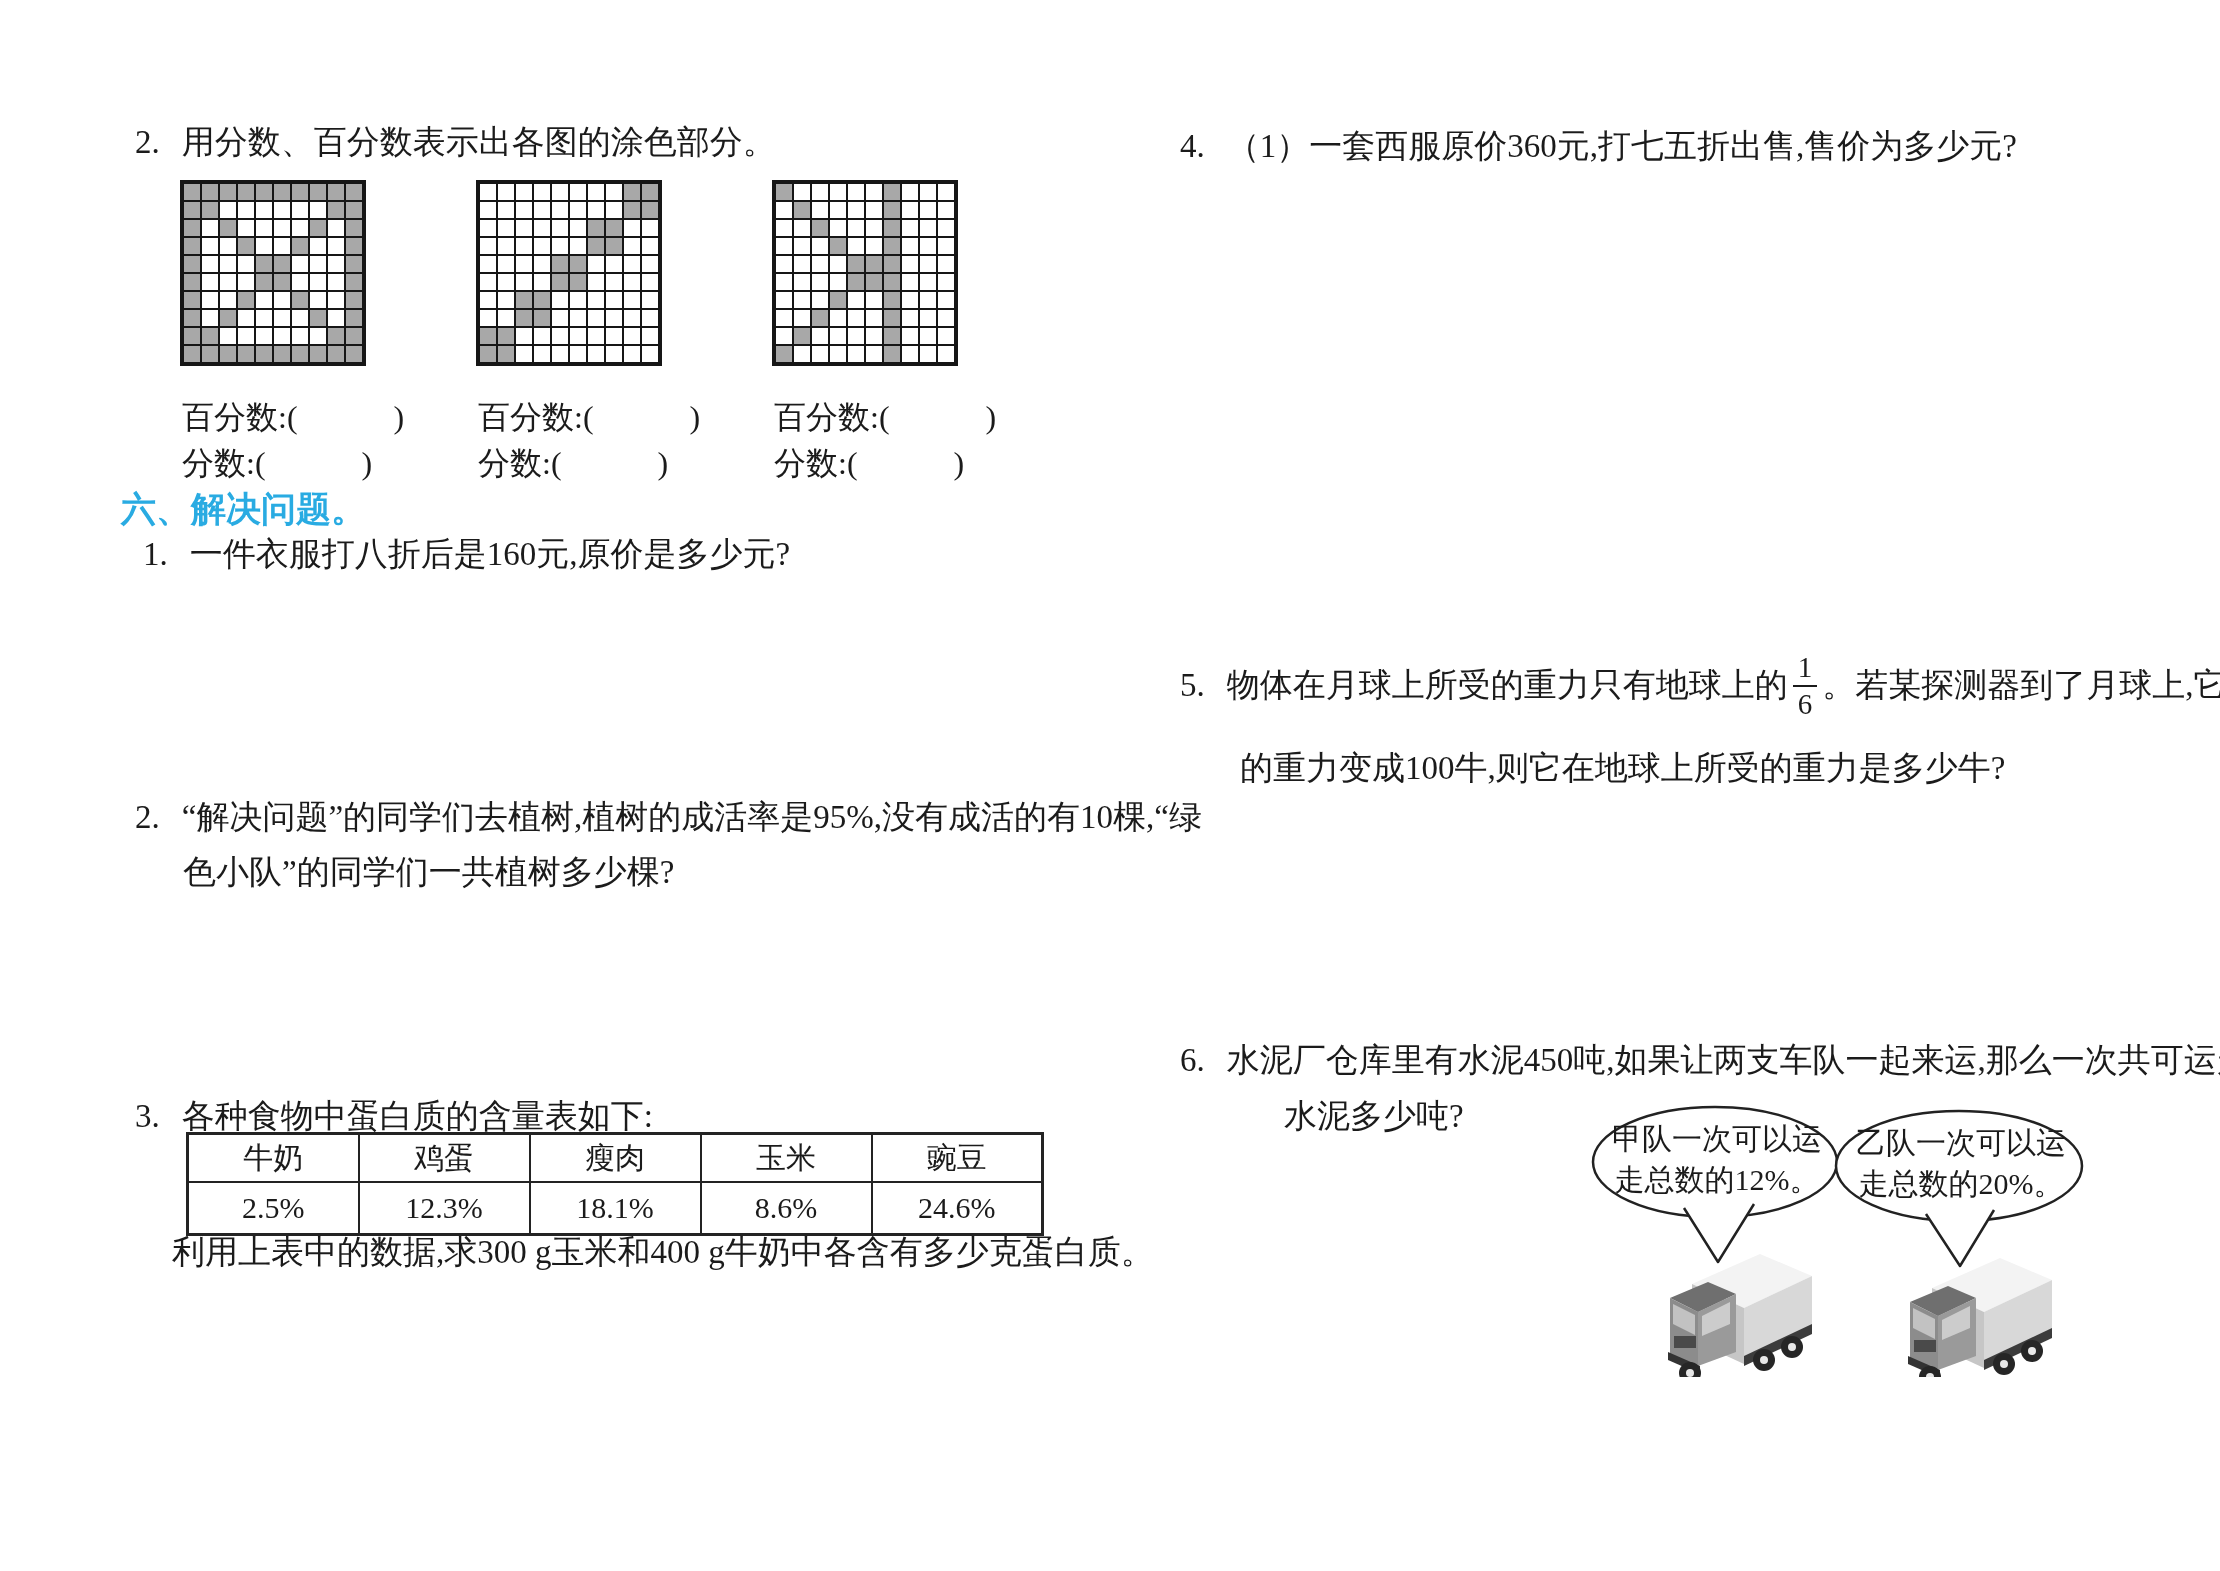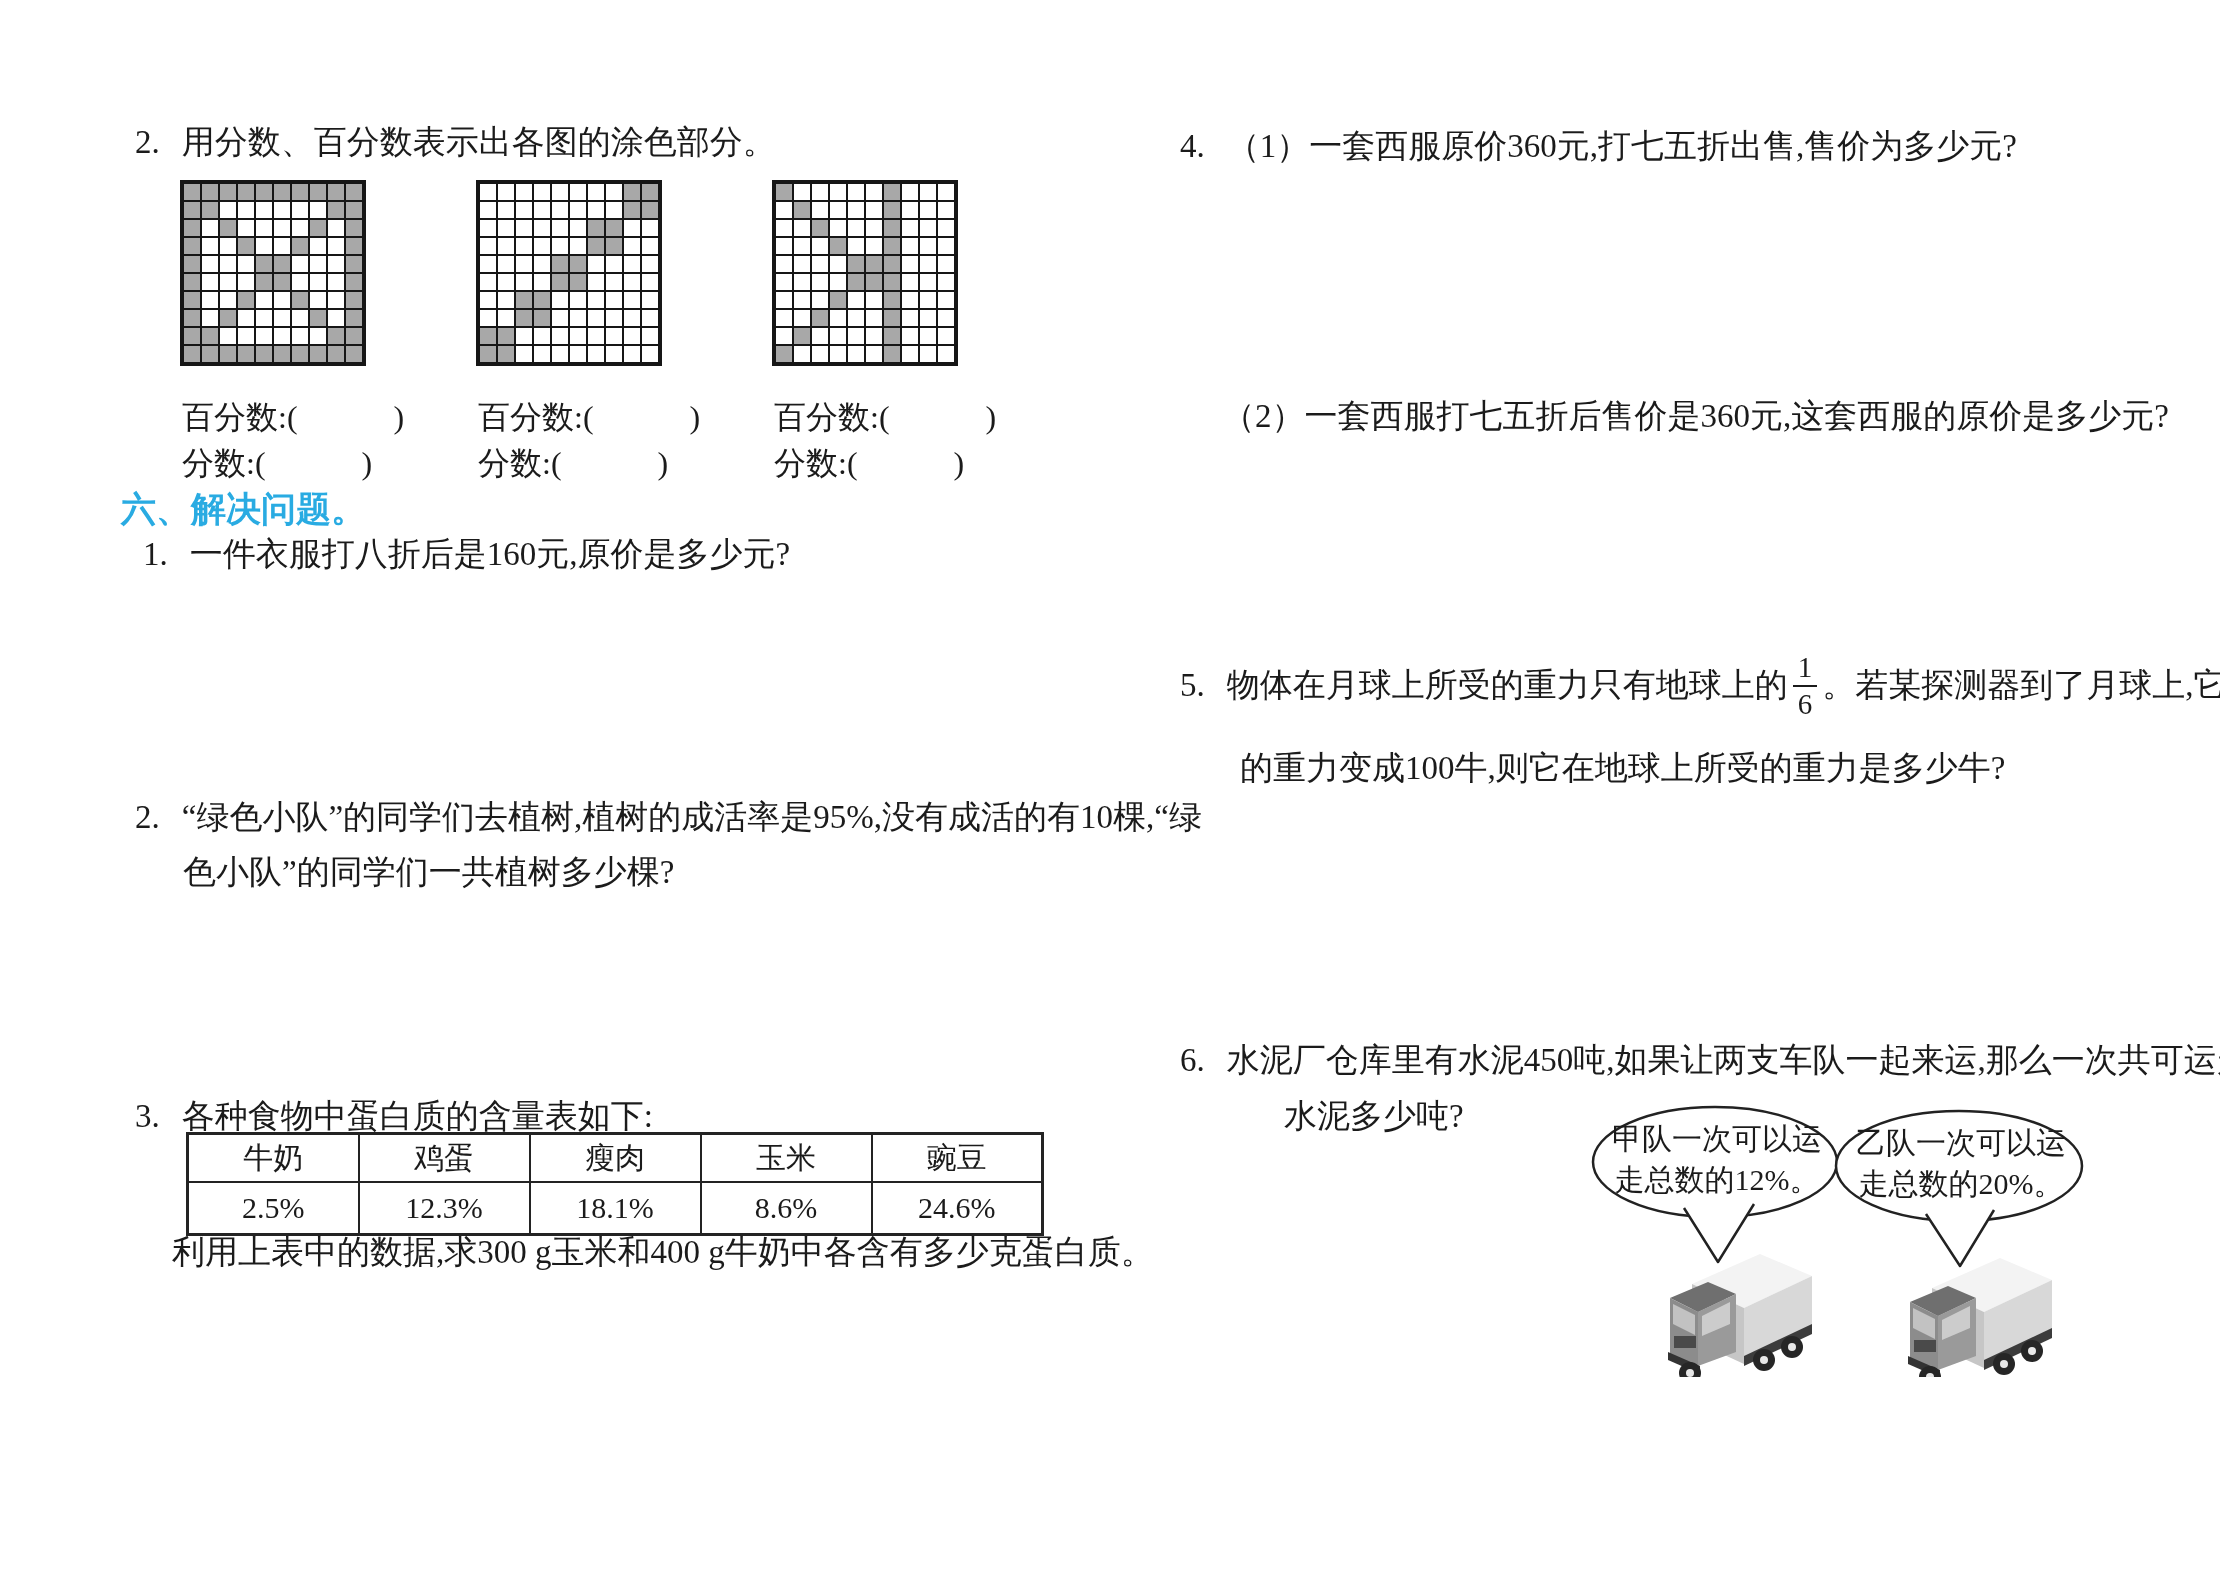--- a/index.html
+++ b/index.html
@@ -357,21 +357,21 @@
   <div class="abs glabel" style="left:478px;top:442px;">分数:(　　　)</div>
   <div class="abs glabel" style="left:774px;top:442px;">分数:(　　　)</div>
 
   <div class="abs section-title" style="left:121px;top:486px;">六、解决问题。</div>
 
   <div class="abs qline" style="left:135px;top:534px;margin-left:8px;">
     <span class="qnum">1.</span><span>一件衣服打八折后是160元,原价是多少元?</span>
   </div>
 
   <div class="abs qline" style="left:135px;top:797px;">
-    <span class="qnum">2.</span><span>“绿色小队”的同学们去植树,植树的成活率是95%,没有成活的有10棵,“绿</span>
+    <span class="qnum">2.</span><span>“解决问题”的同学们去植树,植树的成活率是95%,没有成活的有10棵,“绿</span>
   </div>
   <div class="abs qline" style="left:183px;top:852px;">色小队”的同学们一共植树多少棵?</div>
 
   <div class="abs qline" style="left:135px;top:1096px;">
     <span class="qnum">3.</span><span>各种食物中蛋白质的含量表如下:</span>
   </div>
 
   <table class="ptable abs" style="left:186px;top:1132px;">
     <tbody>
         <tr class="hrow">
@@ -389,21 +389,20 @@
       <td>24.6%</td>
     </tr>
   </tbody>
     </table>
 
   <div class="abs qline" style="left:172px;top:1232px;">利用上表中的数据,求300 g玉米和400 g牛奶中各含有多少克蛋白质。</div>
 
   <div class="abs qline" style="left:1180px;top:126px;">
     <span class="qnum">4.</span><span>（1）一套西服原价360元,打七五折出售,售价为多少元?</span>
   </div>
-  <div class="abs qline" style="left:1222px;top:396px;">（2）一套西服打七五折后售价是360元,这套西服的原价是多少元?</div>
 
   <div class="abs qline fracline" style="left:1180px;top:638px;height:96px;">
     <span class="qnum">5.</span>
       <span>物体在月球上所受的重力只有地球上的</span>
       <span class="frac">
         <span class="num">1</span>
         <span class="den">6</span>
       </span>
       <span>。若某探测器到了月球上,它所受</span>
   </div>

